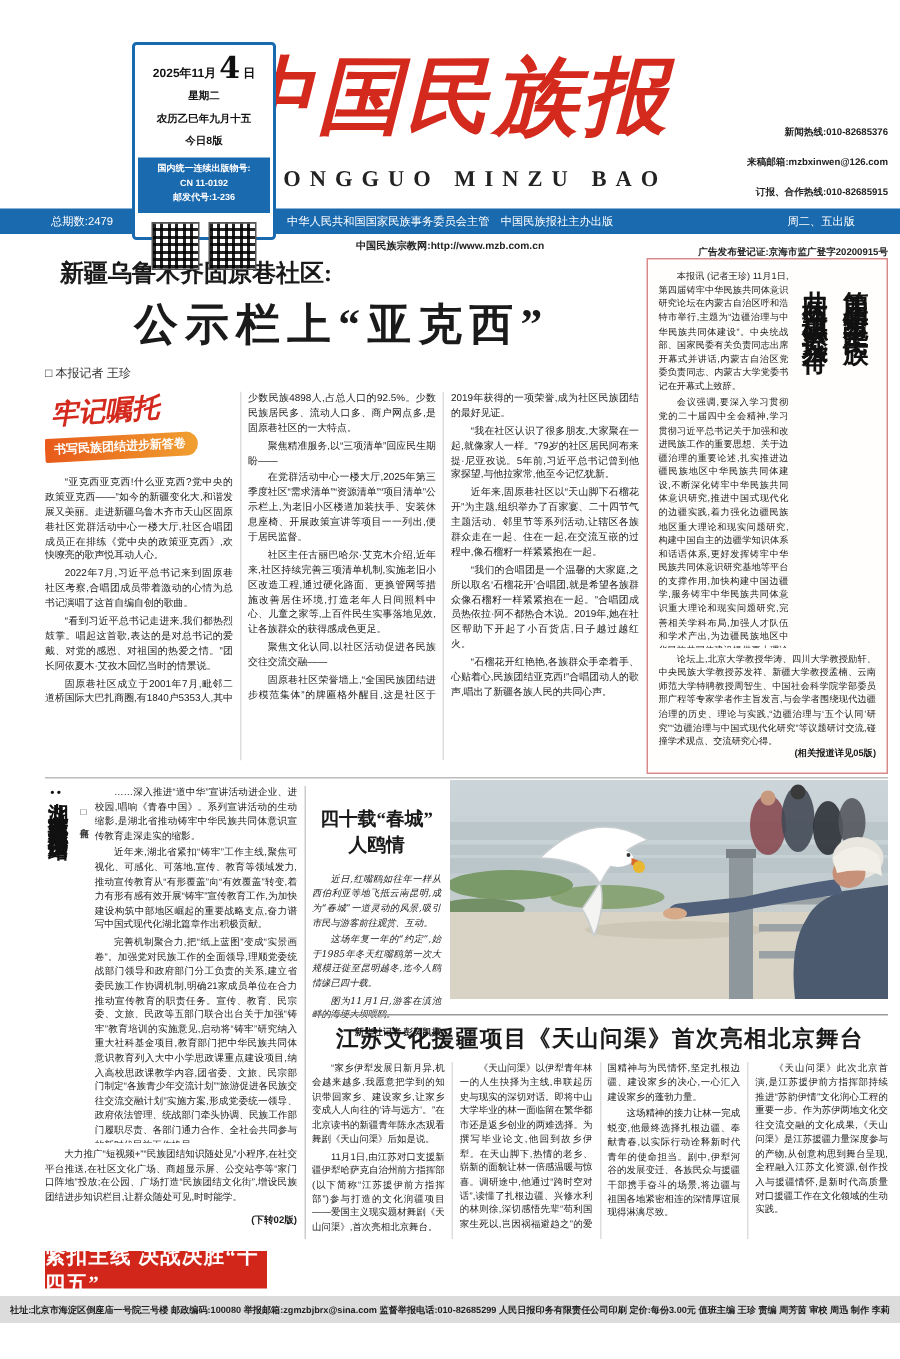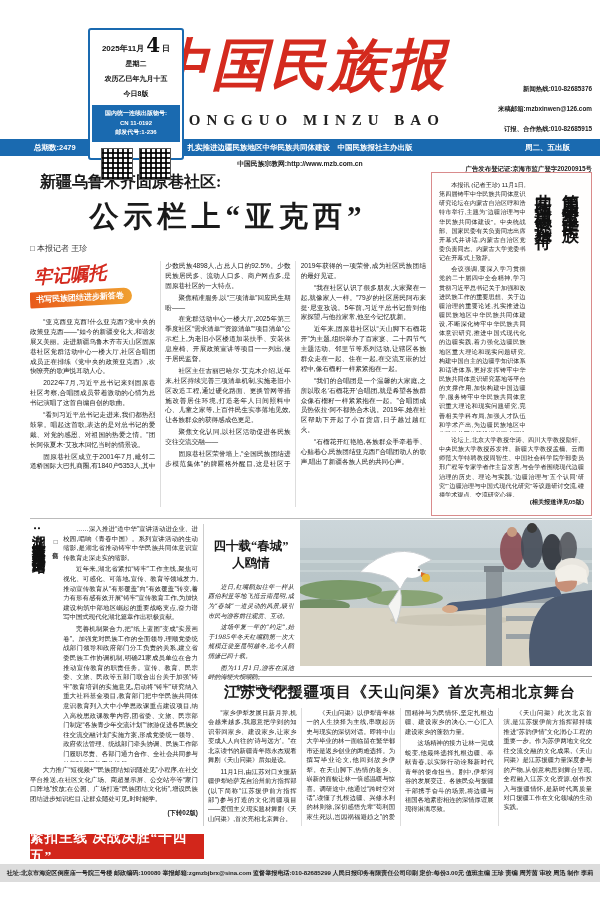--- a/index.html
+++ b/index.html
@@ -20,21 +20,21 @@
       repeating-linear-gradient(90deg,#222 0 2px,#fff 2px 5px);}
   .masthead{position:absolute;left:50%;top:28px;transform:translateX(-50%);
             font-family:"DejaVu Serif",serif;font-weight:bold;font-size:56px;line-height:1.3;
             color:#d42a1e;letter-spacing:3px;white-space:nowrap;font-style:italic;}
   .pinyin{position:absolute;left:50%;top:112px;transform:translateX(-50%);
           font-family:"Liberation Serif",serif;font-weight:bold;font-size:15px;
           letter-spacing:6px;color:#222;white-space:nowrap;}
   .contacts{position:absolute;right:8px;top:76px;width:160px;text-align:right;
             font-size:6.4px;font-weight:bold;color:#222;line-height:2.1;}
   .bluebar{position:absolute;left:0;top:139px;width:600px;height:17px;background:#1a6ab0;
-           color:#fff;font-size:7.5px;font-weight:bold;display:flex;align-items:center;}
+           color:#fff;font-size:7.5px;font-weight:normal;display:flex;align-items:center;}
   .bb-left{position:absolute;left:34px;}
   .bb-center{position:absolute;left:50%;transform:translateX(-50%);white-space:nowrap;}
   .bb-right{position:absolute;right:30px;}
   .website{position:absolute;left:50%;top:159px;transform:translateX(-50%);
            font-size:6.8px;font-weight:bold;color:#222;}
   
   .lead{position:absolute;left:30px;top:172px;width:396px;}
   .lead-kicker{font-size:16px;font-weight:bold;margin-left:10px;font-family:"Liberation Serif",serif;}
   .lead-headline{font-size:29px;font-weight:bold;text-align:center;letter-spacing:5px;
                  margin-top:4px;font-family:"Liberation Serif",serif;}
@@ -80,21 +80,21 @@
   .photo{position:absolute;left:300px;top:520px;width:292px;height:146px;overflow:hidden;background:#c9d3d7;}
   
   .js-divider{position:absolute;left:208px;top:676px;width:384px;border-top:1px solid #999;}
   .jiangsu{position:absolute;left:208px;top:683px;width:384px;}
   .js-headline{font-family:"Liberation Serif",serif;font-weight:bold;font-size:15px;
                text-align:center;letter-spacing:1px;}
   .js-byline{text-align:center;font-size:7.5px;color:#333;margin-top:4px;}
   .js-cols{margin-top:6px;height:118px;column-count:4;column-gap:10px;column-rule:1px solid #ddd;
            overflow:hidden;font-size:6.3px;line-height:1.5;text-align:justify;}
   
-  .slogan{position:absolute;left:30px;top:834px;width:174px;height:25px;background:#d2261b;
+  .slogan{position:absolute;left:30px;top:834px;width:148px;height:25px;background:#d2261b;
           color:#fff;font-weight:bold;font-size:13.5px;display:flex;align-items:center;
           justify-content:center;letter-spacing:1px;font-family:"Liberation Serif",serif;}
   .footer{position:absolute;left:0;top:864px;width:600px;height:18px;background:#dcdcdc;
           display:flex;align-items:center;justify-content:center;font-size:6.1px;
           font-weight:bold;color:#222;white-space:nowrap;}
 </style>
 </head>
 <body>
 
 <div class="page">
@@ -124,21 +124,21 @@
   <div class="contacts">
       <p>新闻热线:010-82685376</p>
       <p>来稿邮箱:mzbxinwen@126.com</p>
       <p>订报、合作热线:010-82685915</p>
       <p>订报邮箱:e82685015@163.com</p>
       <p>广告发布登记证:京海市监广登字20200915号</p>
     </div>
 
   <div class="bluebar">
     <span class="bb-left">总期数:2479</span>
-    <span class="bb-center">扎实推进边疆民族地区中华民族共同体建设　中国民族报社主办出版</span>
+    <span class="bb-center">中华人民共和国国家民族事务委员会主管　中国民族报社主办出版</span>
     <span class="bb-right">周二、五出版</span>
   </div>
   <div class="website">中国民族宗教网:http://www.mzb.com.cn</div>
 
   <div class="lead">
     <div class="lead-kicker">新疆乌鲁木齐固原巷社区:</div>
     <div class="lead-headline">公示栏上“亚克西”</div>
     <div class="lead-byline">□ 本报记者 王珍</div>
     <div class="lead-cols">
       <div class="logo">

